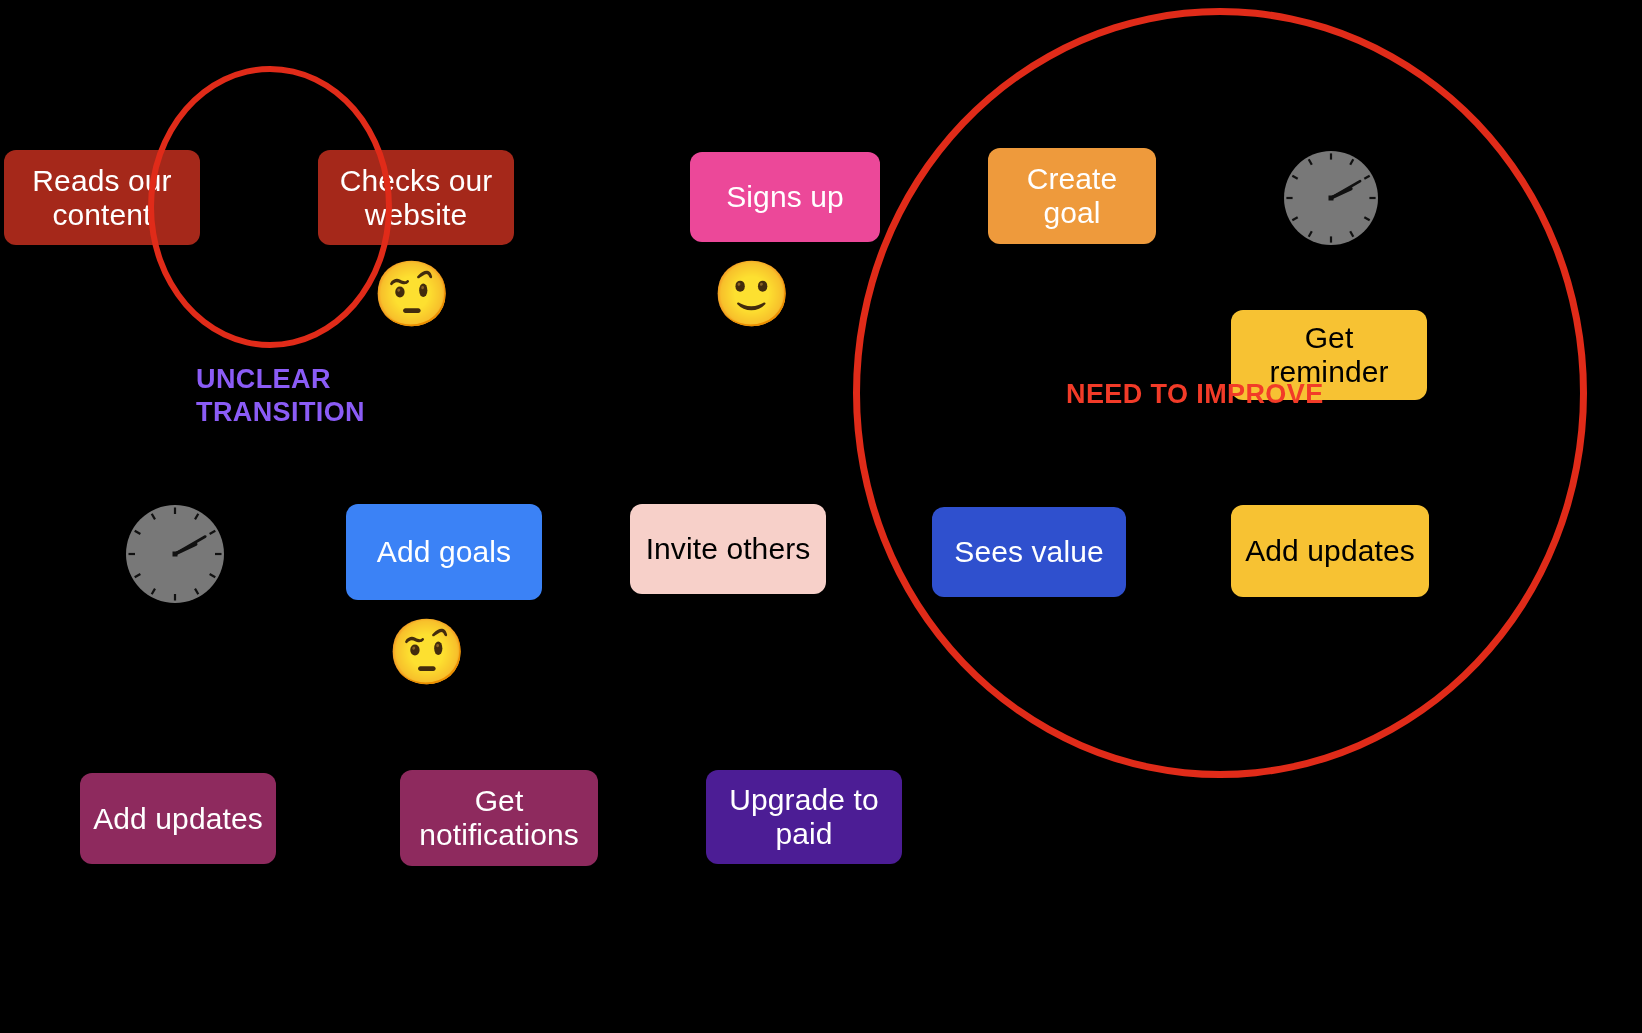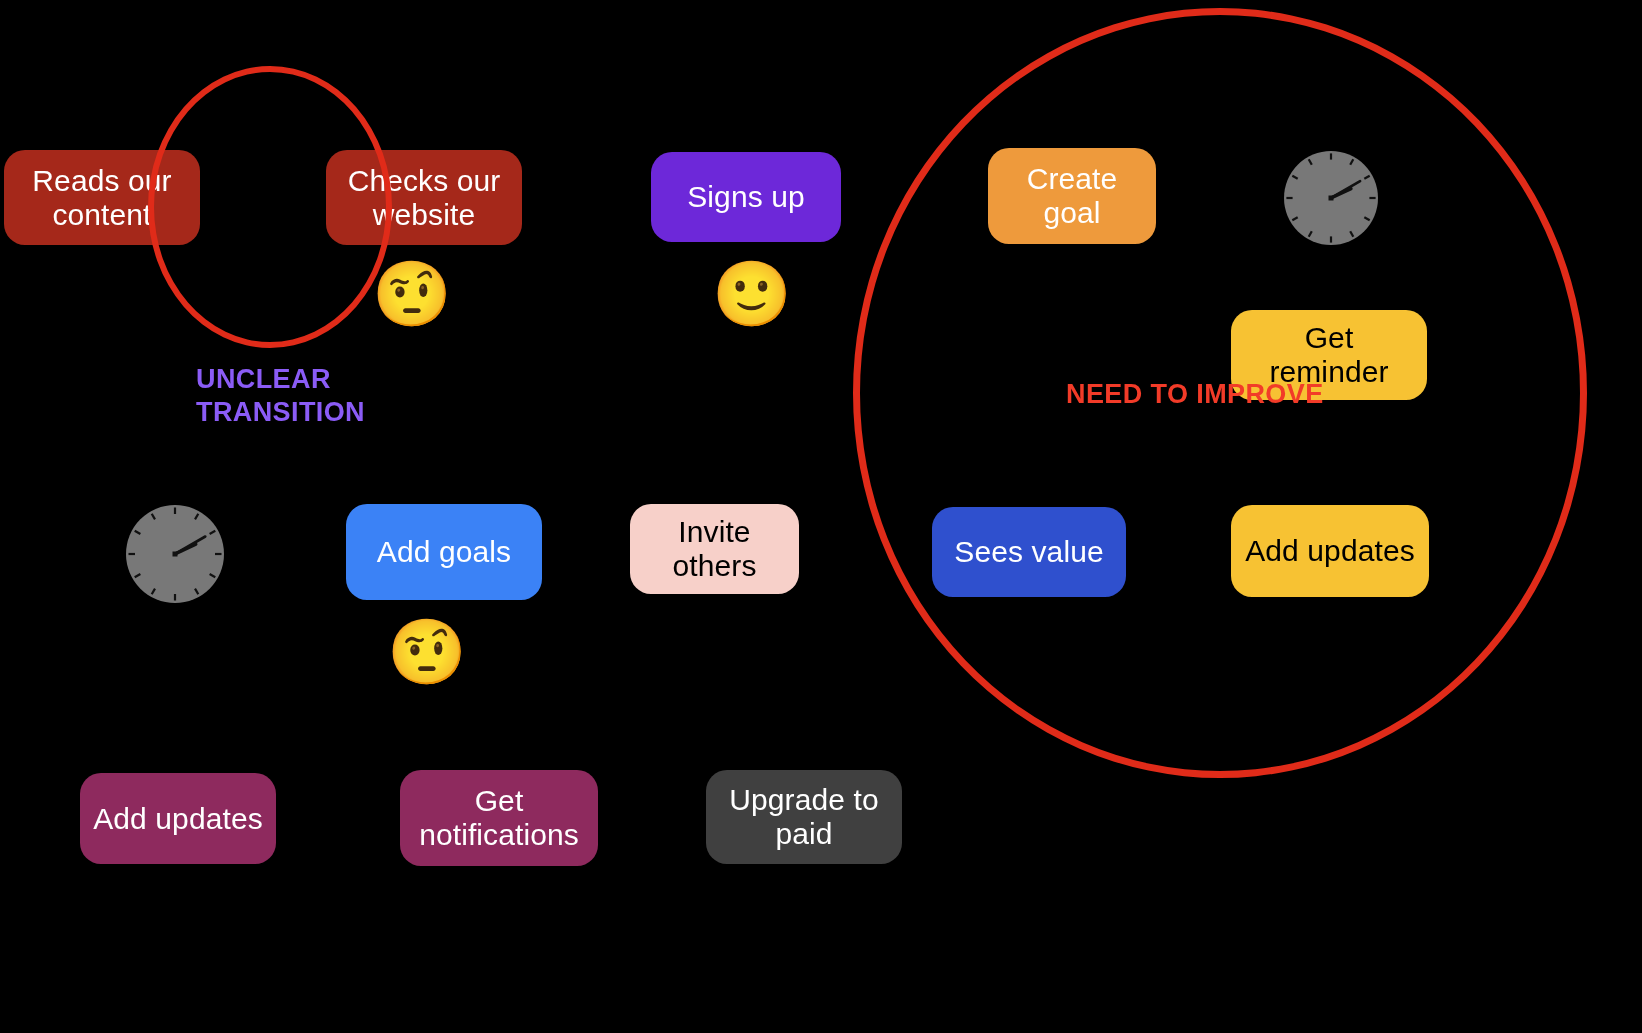--- a/index.html
+++ b/index.html
@@ -8,21 +8,21 @@
     font-family:"Liberation Sans","DejaVu Sans",sans-serif;
     -webkit-font-smoothing:antialiased;
   }
   #board{position:absolute;inset:0;background:#000;}
 
   
   .card{
     position:absolute;
     display:flex;align-items:center;justify-content:center;
     text-align:center;
-    border-radius:21px;
+    border-radius:12px;
     font-size:30px;
     line-height:1.12;
     letter-spacing:.1px;
     padding:6px 12px;
     box-sizing:border-box;
     z-index:6;
   }
   .card.light{color:#ffffff;}
   .card.dark{color:#000000;}
 
@@ -63,33 +63,33 @@
     text-align:left;
   }
 </style>
 </head>
 <body>
 
 <div id="board">
 
 <div class="card light" style="left: 4px; top: 150px; width: 196px; height: 95px; background: rgb(165, 40, 26); white-space: pre-line;">Reads our
 content</div>
-    <div class="card light" style="left: 326px; top: 150px; width: 196px; height: 95px; background: rgb(165, 40, 26); white-space: pre-line;">Checks our
+    <div class="card light" style="left: 318px; top: 150px; width: 196px; height: 95px; background: rgb(165, 40, 26); white-space: pre-line;">Checks our
 website</div>
-    <div class="card light" style="left: 651px; top: 152px; width: 190px; height: 90px; background: #6d28d9; white-space: pre-line;">Signs up</div>
+    <div class="card light" style="left: 690px; top: 152px; width: 190px; height: 90px; background: #ec4899; white-space: pre-line;">Signs up</div>
     <div class="card light" style="left: 988px; top: 148px; width: 168px; height: 96px; background: rgb(238, 154, 60); white-space: pre-line;">Create goal</div>
     <div class="card dark" style="left: 1231px; top: 310px; width: 196px; height: 90px; background: rgb(247, 194, 51); white-space: pre-line;">Get reminder</div>
     <div class="card light" style="left: 346px; top: 504px; width: 196px; height: 96px; background: #3b82f6; white-space: pre-line;">Add goals</div>
-    <div class="card dark" style="left: 630px; top: 504px; width: 169px; height: 90px; background: rgb(247, 208, 201); white-space: pre-line;">Invite others</div>
+    <div class="card dark" style="left: 630px; top: 504px; width: 196px; height: 90px; background: rgb(247, 208, 201); white-space: pre-line;">Invite others</div>
     <div class="card light" style="left: 932px; top: 507px; width: 194px; height: 90px; background: rgb(47, 80, 206); white-space: pre-line;">Sees value</div>
     <div class="card dark" style="left: 1231px; top: 505px; width: 198px; height: 92px; background: rgb(247, 194, 51); white-space: pre-line;">Add updates</div>
     <div class="card light" style="left: 80px; top: 773px; width: 196px; height: 91px; background: rgb(142, 42, 94); white-space: pre-line;">Add updates</div>
     <div class="card light" style="left: 400px; top: 770px; width: 198px; height: 96px; background: rgb(142, 42, 94); white-space: pre-line;">Get
 notifications</div>
-    <div class="card light" style="left: 706px; top: 770px; width: 196px; height: 94px; background: #404040; white-space: pre-line;">Upgrade to
+    <div class="card light" style="left: 706px; top: 770px; width: 196px; height: 94px; background: #4c1d95; white-space: pre-line;">Upgrade to
 paid</div>
     <div class="emoji" style="left: 40px; top: 262px; font-size: 64px;">😃</div>
     <div class="emoji" style="left: 372px; top: 262px; font-size: 64px;">🤨</div>
     <div class="emoji" style="left: 712px; top: 262px; font-size: 64px;">🙂</div>
     <div class="emoji" style="left: 1042px; top: 262px; font-size: 64px;">😓</div>
     <div class="emoji" style="left: 1458px; top: 324px; font-size: 64px;">😊</div>
     <div class="emoji" style="left: 387px; top: 620px; font-size: 64px;">🤨</div>
     <div class="emoji" style="left: 692px; top: 620px; font-size: 64px;">😁</div>
     <div class="emoji" style="left: 994px; top: 620px; font-size: 64px;">😄</div>
     <div class="emoji" style="left: 1298px; top: 620px; font-size: 64px;">😊</div>

